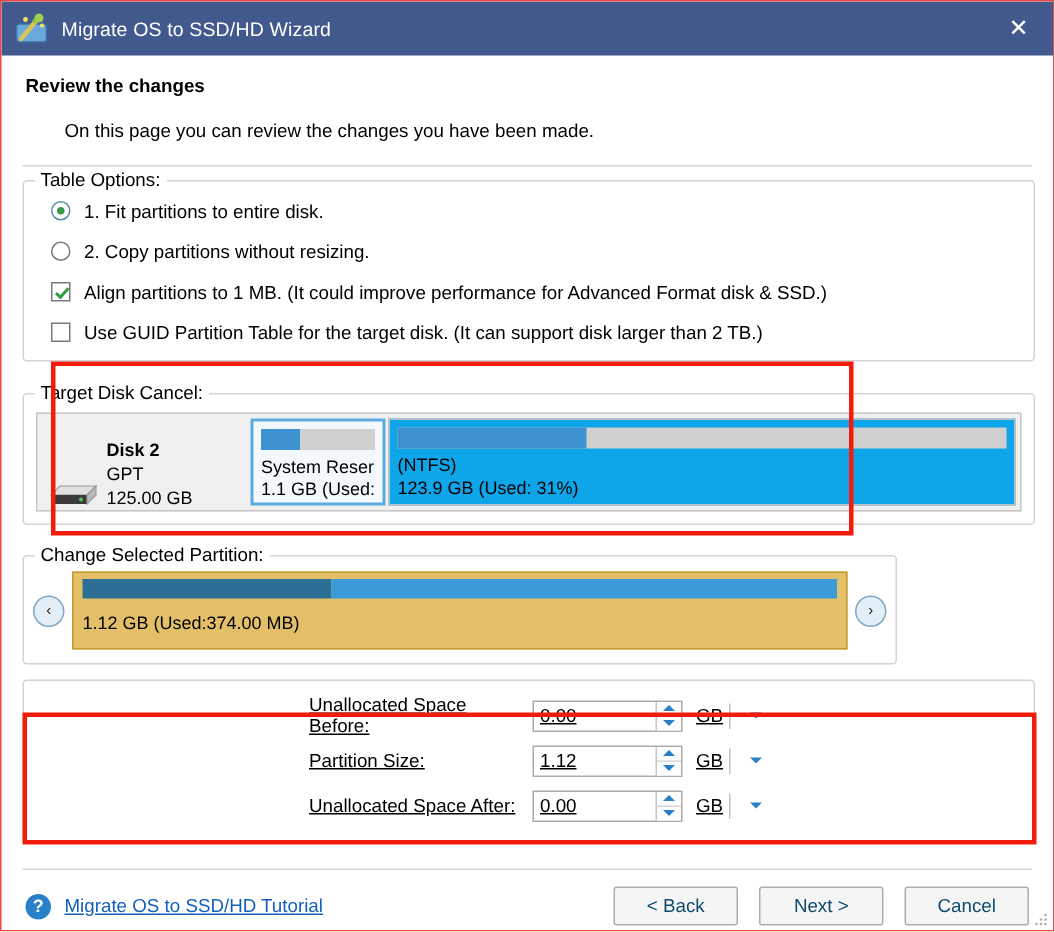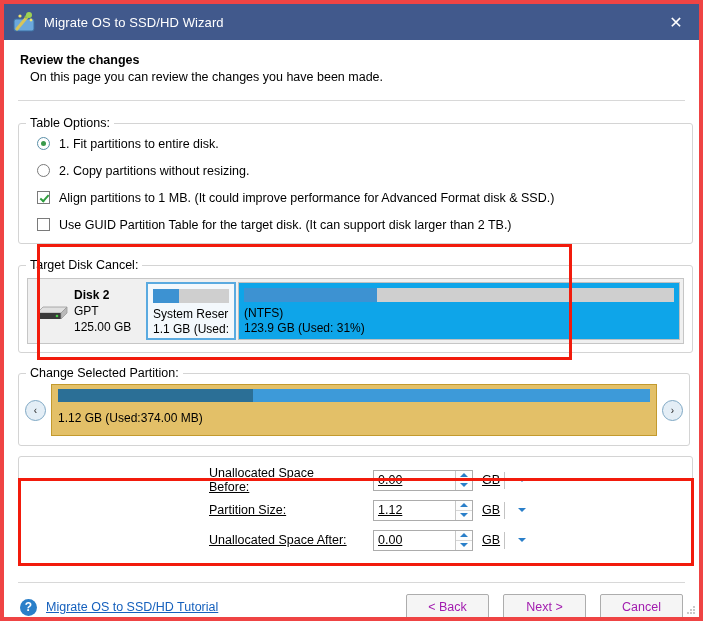--- a/index.html
+++ b/index.html
@@ -13,21 +13,21 @@
     font-size: 12px;
     color: #000;
     background: #ffffff;
     overflow: hidden;
   }
   .window {
     position: relative;
     width: 703px;
     height: 621px;
     background: #ffffff;
-    border: 4px solid #ef4444;
+    border: 1px solid #ef4444;
     box-sizing: border-box;
     overflow: hidden;
   }
 
   
   .titlebar {
     height: 36px;
     background: #41598c;
     display: flex;
     align-items: center;
@@ -63,21 +63,21 @@
   
   .header {
     padding: 13px 32px 0 16px;
   }
   .header h1 {
     margin: 0 0 3px 0;
     font-size: 12.5px;
     font-weight: bold;
   }
   .header p {
-    margin: 0;
+    margin: 16px;
     font-size: 12.5px;
     padding-left: 10px;
   }
   .header-rule {
     margin: 16px 14px 0 14px;
     border-top: 1px solid #d8d8d8;
   }
 
   
   .content {
@@ -170,23 +170,23 @@
   .disk-panel {
     margin: 6px 8px 0 8px;
     background: #f0f0f0;
     border: 1px solid #c6c6c6;
     height: 66px;
     display: flex;
     align-items: stretch;
     box-sizing: border-box;
   }
   .disk-info {
-    width: 118px;
-    display: flex;
-    align-items: center;
+    width: 142px;
+    display: flex;
+    align-items: flex-end;
     padding-left: 6px;
     box-sizing: border-box;
     flex: 0 0 auto;
   }
   .disk-icon {
     width: 34px;
     height: 24px;
     position: relative;
     margin-right: 6px;
     flex: 0 0 auto;
@@ -225,21 +225,21 @@
   }
   .partition .pline {
     line-height: 15px;
     white-space: nowrap;
   }
 
   
   #change-partition-group {
     left: 14px;
     top: 250px;
-    width: 672px;
+    width: 583px;
     height: 80px;
   }
   .selpart-row {
     display: flex;
     align-items: center;
     padding: 4px 6px 0 6px;
     box-sizing: border-box;
   }
   .arrow-btn {
     width: 19px;
@@ -303,21 +303,20 @@
     margin-right: 4px;
   }
   .spin-wrap {
     display: flex;
     align-items: stretch;
     width: 100px;
     height: 21px;
     border: 1px solid #acacac;
     background: #ffffff;
     box-sizing: border-box;
-    margin-left: 15px;
   }
   .spin-input {
     flex: 1 1 auto;
     border: none;
     outline: none;
     font-family: "Liberation Sans", sans-serif;
     font-size: 12.5px;
     padding: 0 0 0 4px;
     color: #000;
     background: transparent;
@@ -434,21 +433,21 @@
     cursor: pointer;
   }
   .footer-spacer { flex: 1 1 auto; }
   .btn {
     width: 83px;
     height: 26px;
     border: 1px solid #adadad;
     background: #f5f5f5;
     font-family: "Liberation Sans", sans-serif;
     font-size: 12.5px;
-    color: #a21caf;
+    color: #0c4a6e;
     margin-left: 14px;
     cursor: pointer;
     border-radius: 2px;
   }
   .resize-grip {
     position: absolute;
     right: 3px;
     bottom: 2px;
     width: 12px;
     height: 12px;

